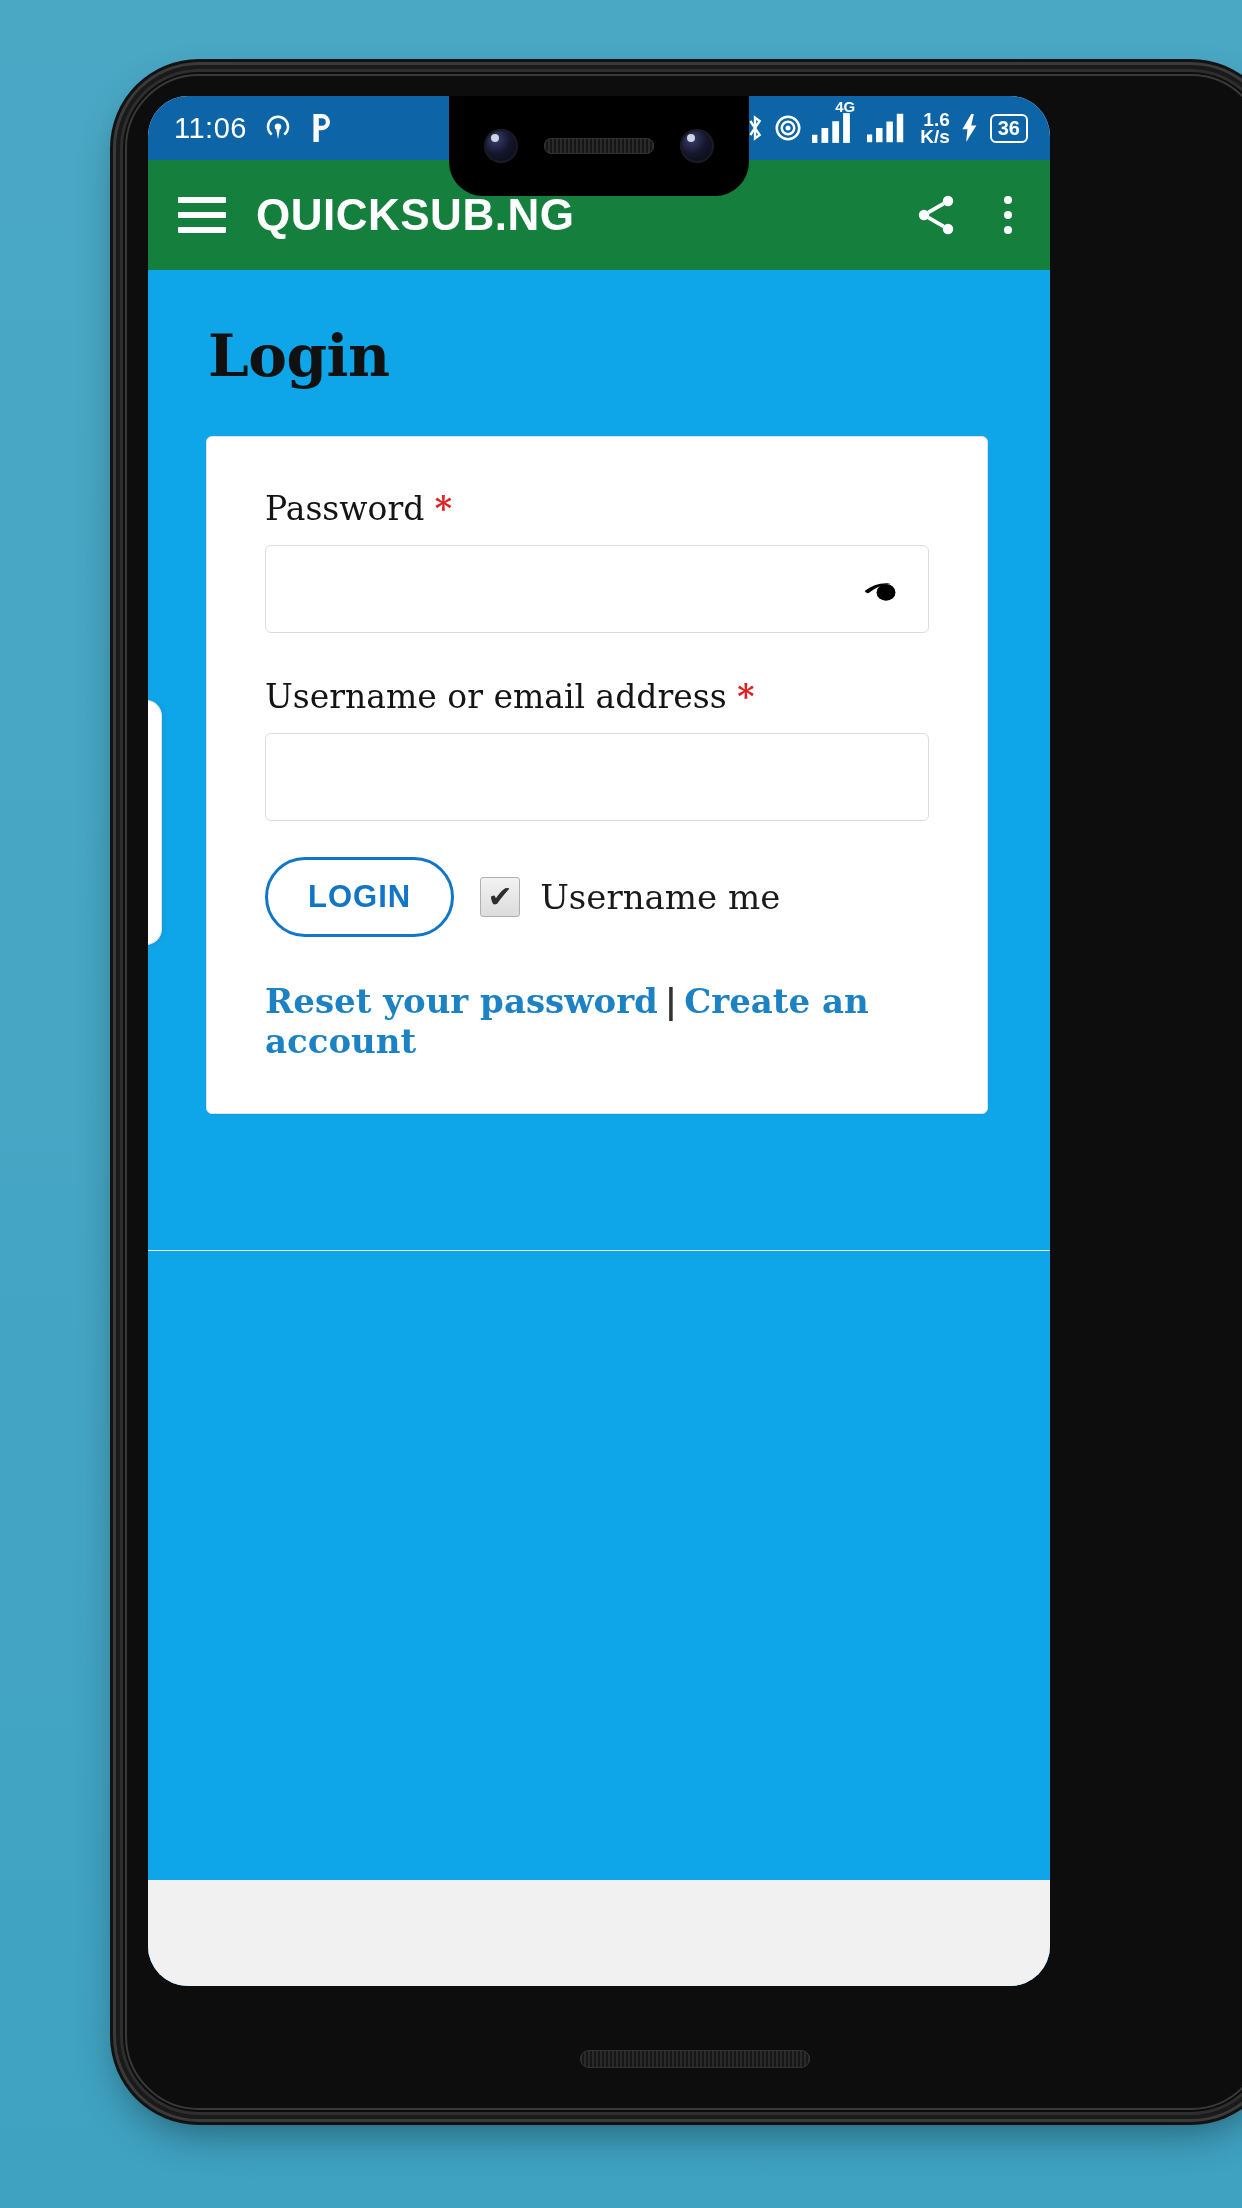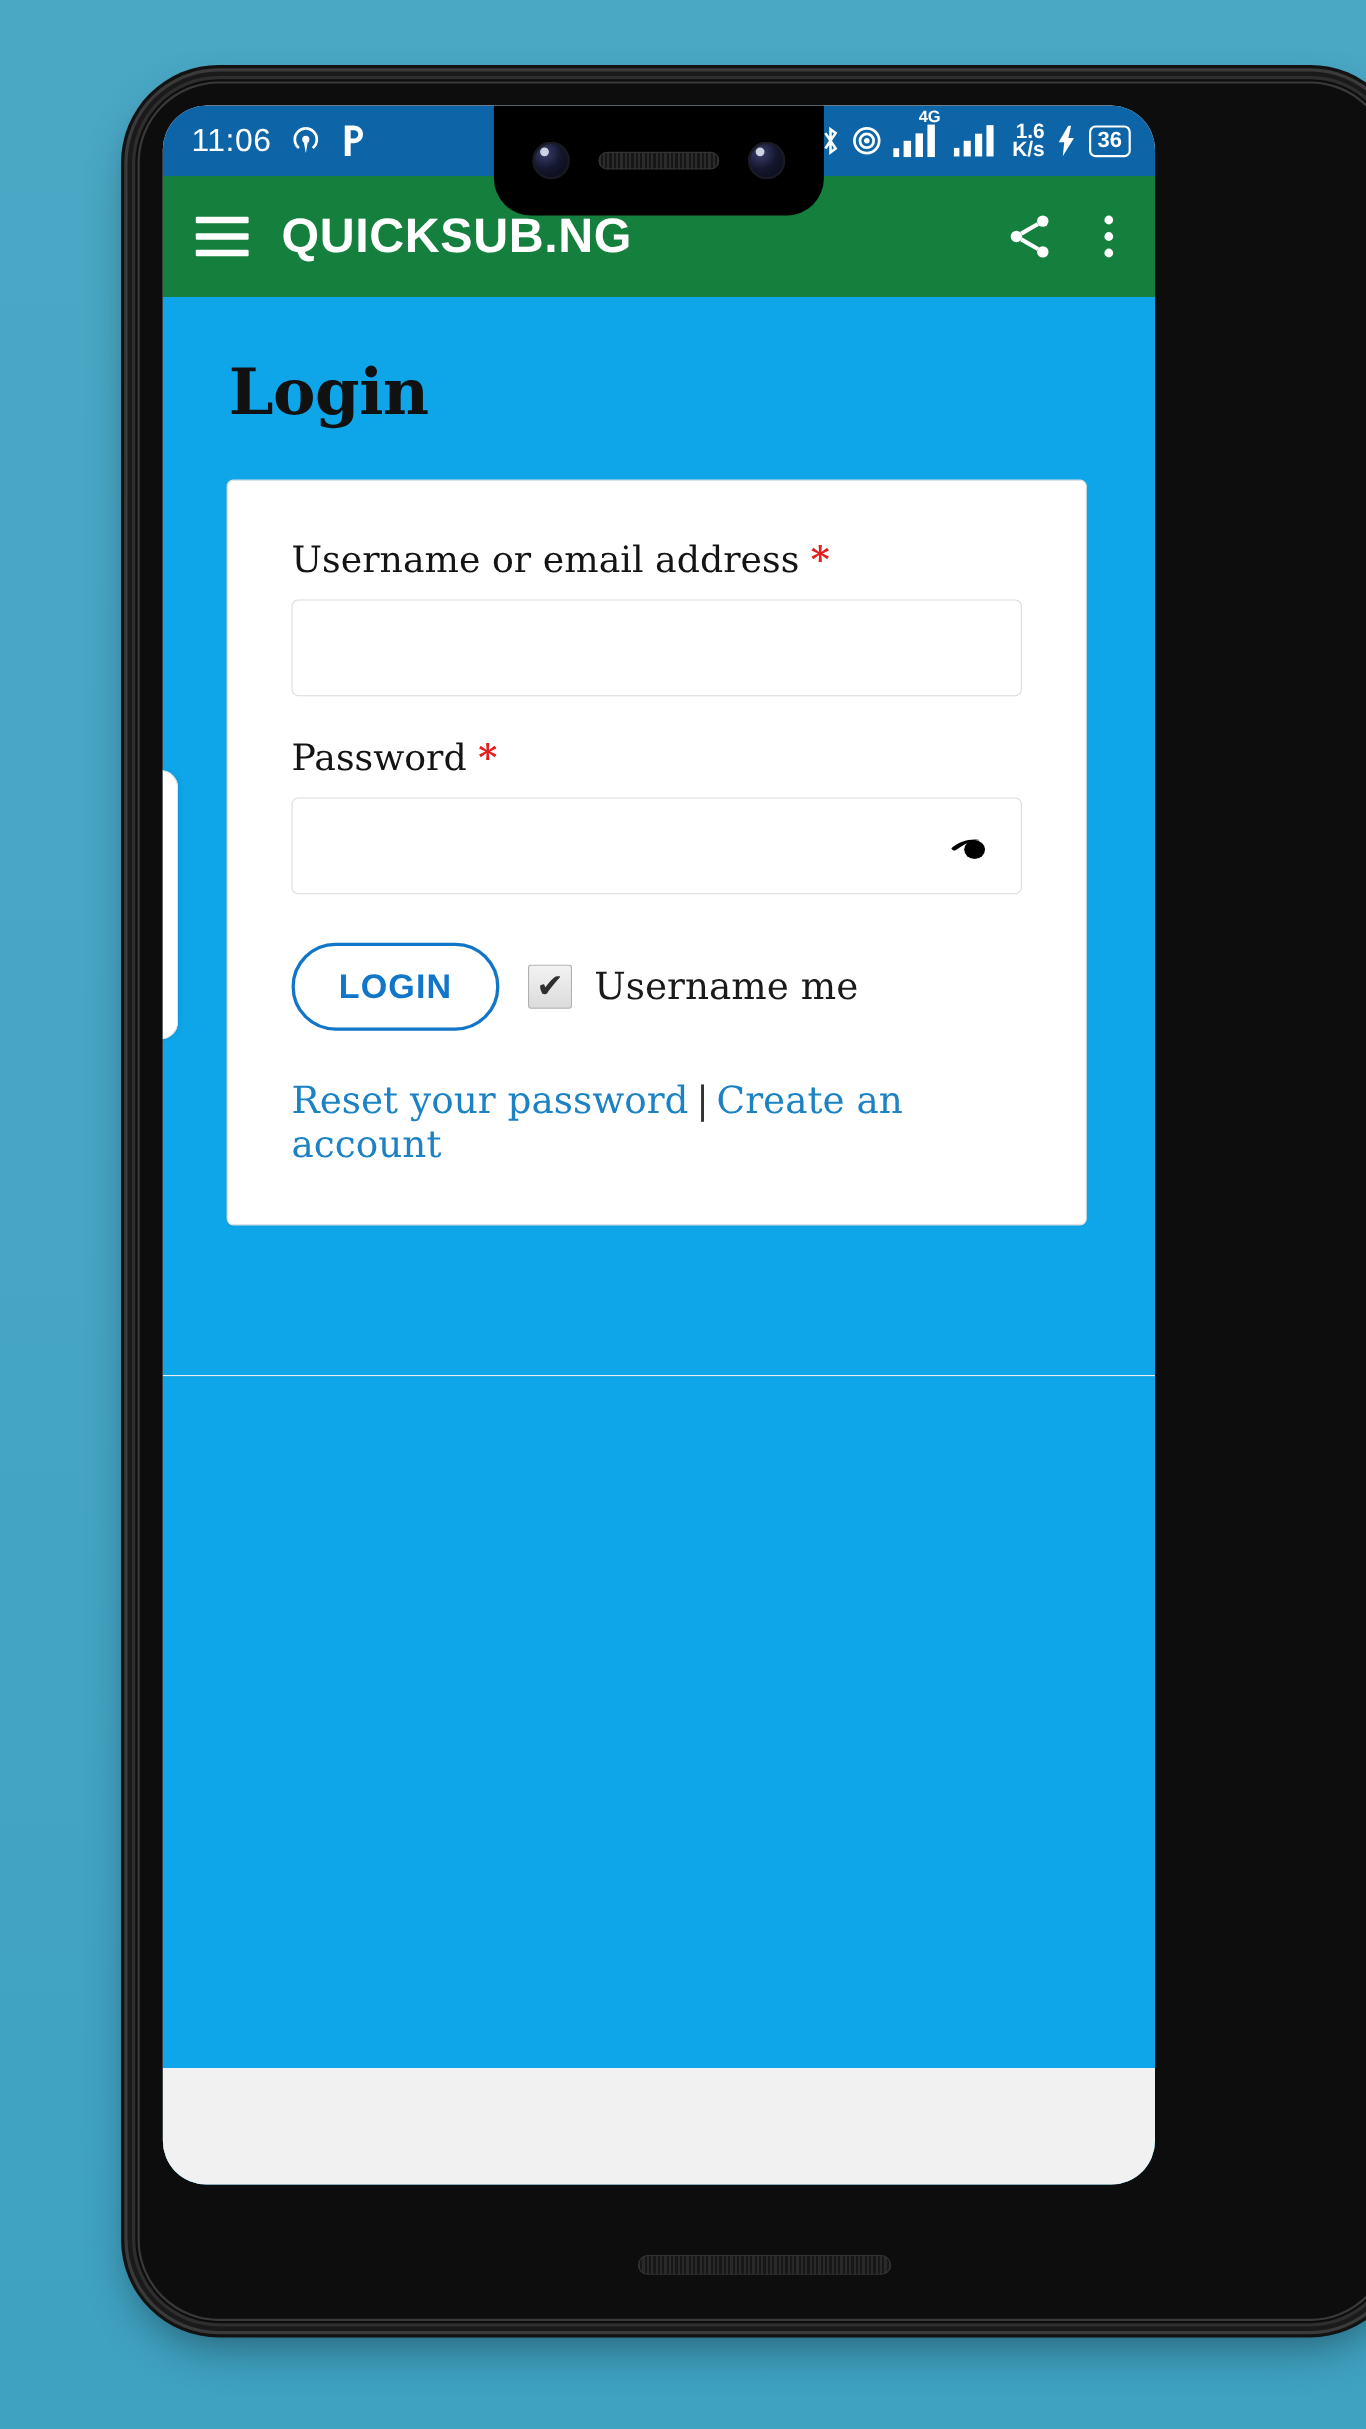--- a/index.html
+++ b/index.html
@@ -282,20 +282,21 @@
     font-family: "DejaVu Serif", "Liberation Serif", serif;
     font-size: 34px;
     color: #1a1a1a;
   }
 
   
   #links-row {
     margin-top: 44px;
     font-family: "DejaVu Serif", "Liberation Serif", serif;
     font-size: 34px;
+    font-weight: bold;
   }
   #links-row a { color: #1c82c4; text-decoration: none; cursor: pointer; }
   #links-sep { color: #333; margin: 0 7px; }
 
   
   #section-divider {
     position: absolute;
     left: 0; right: 0;
     top: 980px;
     height: 1px;
@@ -413,46 +414,46 @@
       </div>
     </div>
 
     <div id="content">
 
       <div id="edge-tab"></div>
 
       <div id="page-title">Login</div>
 
       <div id="login-card">
-
-        <div id="field-username">
-          <label class="field-label">
-            <span>Username or email address</span>
-            <span class="req">*</span>
-          </label>
-          <input class="text-input" type="text" value="" style="">
-        </div>
 
         <div id="field-password">
           <label class="field-label">
             <span>Password</span>
             <span class="req">*</span>
           </label>
           <div class="pw-wrap">
             <input class="text-input" type="password" value="" style="">
             <span id="pw-toggle">
               <svg width="44" height="30" viewBox="0 0 26 16">
                 <path fill="#000" d="M13 2C7 2 2.6 7 1 8c1.6 1 6 6 12 6s10.4-5 12-6c-1.6-1-6-6-12-6z" opacity="0"></path>
                 <ellipse cx="13" cy="10" rx="5.6" ry="5" fill="#000"></ellipse>
                 <path fill="#000" d="M0.5 9.2C4 6.4 8.4 4.6 13 4.6c1.2 0 2 .1 2.6.3-3.4.1-8.1 1.7-12.4 5.2-.9.7-2.1.3-2.7-.9z"></path>
               </svg>
             </span>
           </div>
         </div>
 
+        <div id="field-username">
+          <label class="field-label">
+            <span>Username or email address</span>
+            <span class="req">*</span>
+          </label>
+          <input class="text-input" type="text" value="" style="">
+        </div>
+
         <div id="action-row">
           <button id="login-button">LOGIN</button>
           <div id="remember-wrap">
             <span id="remember-box">
               <span style="font-size:30px;color:#2e2e2e;line-height:1;">✔</span>
             </span>
             <span id="remember-label">Username me</span>
           </div>
         </div>
 

